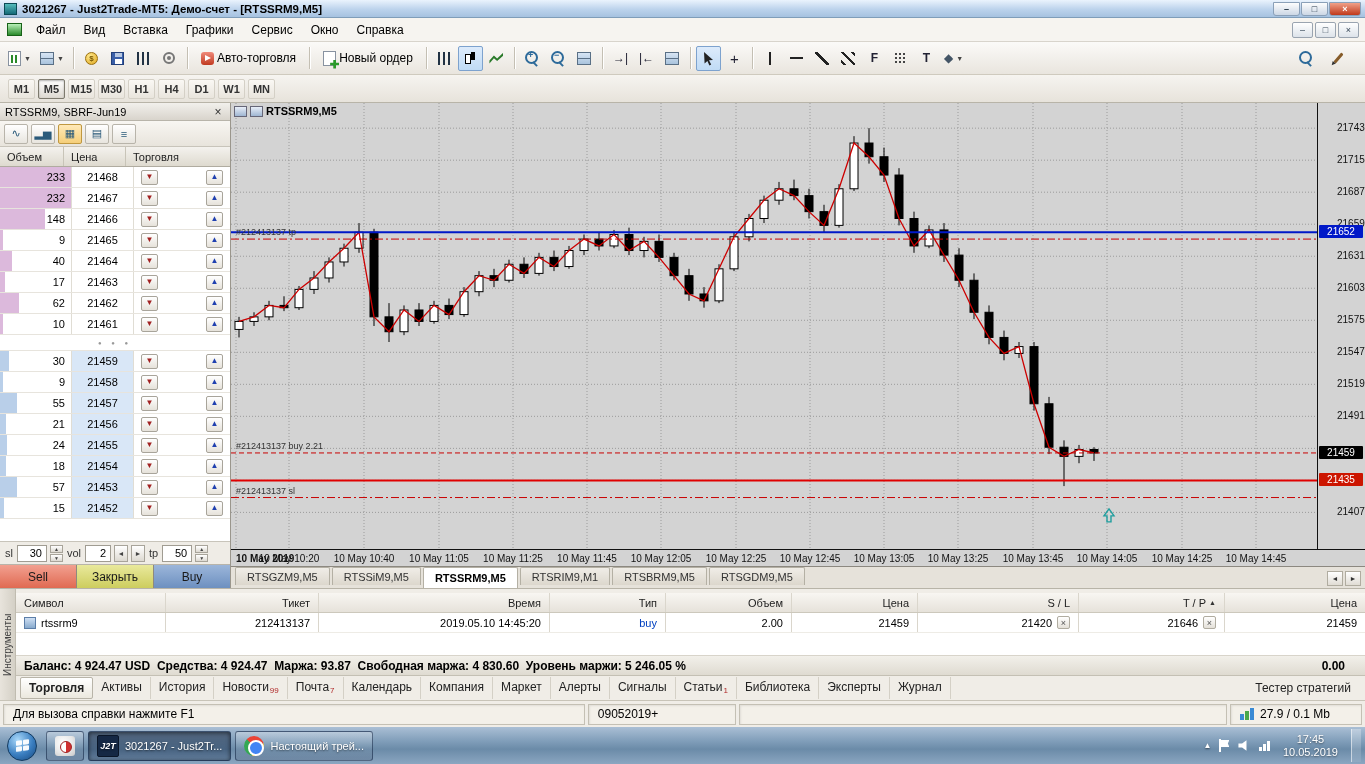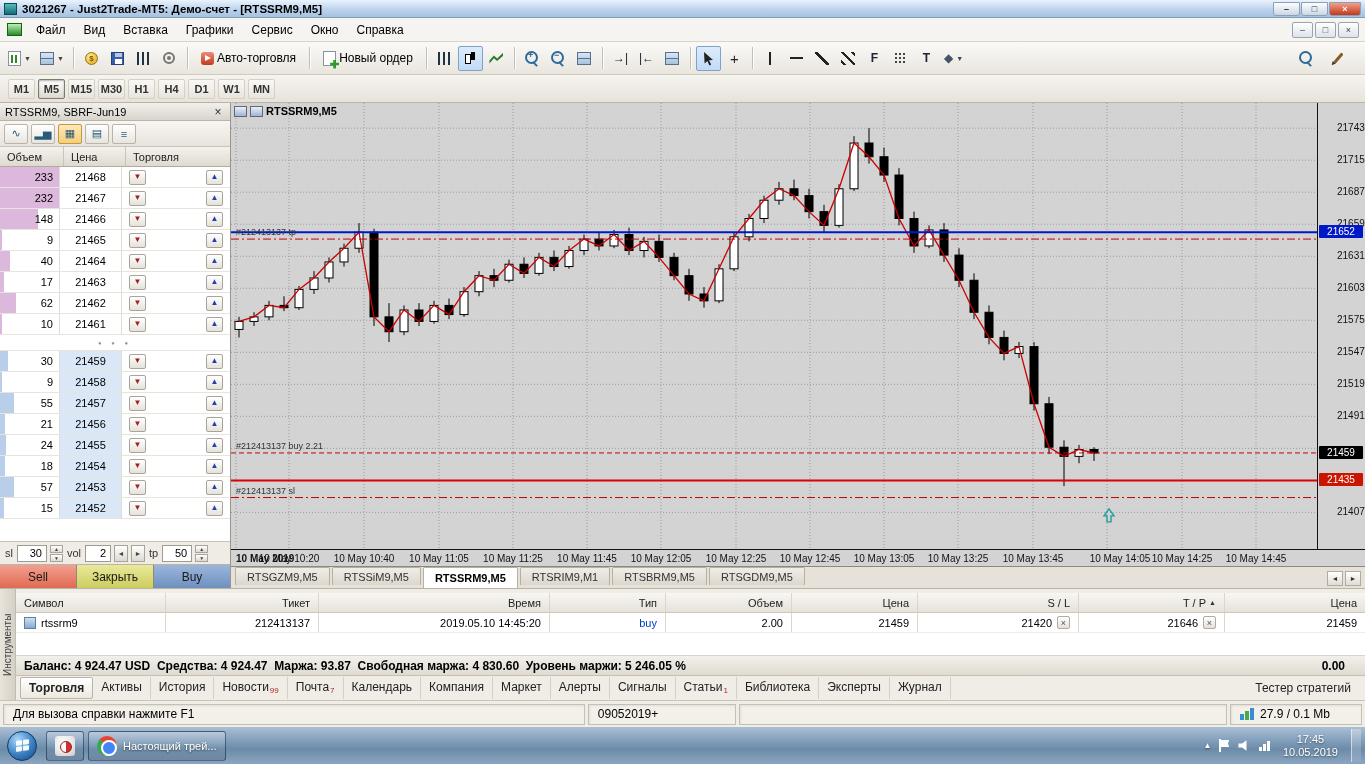--- a/index.html
+++ b/index.html
@@ -75,21 +75,21 @@
   .dom{width:231px;border-right:1px solid #9a968c;display:flex;flex-direction:column;background:#fff;flex:0 0 231px;}
   .dom-title{height:18px;background:linear-gradient(#f2f0ec,#d8d4cc);border-bottom:1px solid #b8b4aa;display:flex;align-items:center;padding:0 5px;font-size:11px;flex:0 0 18px;}
   .dom-close{margin-left:auto;width:14px;text-align:center;font-size:12px;color:#333;}
   .dom-toolbar{height:26px;background:linear-gradient(#f8f6f2,#e8e4dc);border-bottom:1px solid #c8c4ba;display:flex;align-items:center;gap:3px;padding:0 4px;flex:0 0 26px;}
   .dtb{width:24px;height:20px;border:1px solid #b8b4aa;border-radius:2px;background:linear-gradient(#fff,#e8e5de);display:flex;align-items:center;justify-content:center;font-size:11px;color:#2a5a7a;}
   .dtb.active{background:linear-gradient(#ffe9b8,#f5cf7a);border-color:#c09840;}
   .dom-header{height:20px;display:flex;background:linear-gradient(#f4f2ee,#dedacf);border-bottom:1px solid #b0aca0;font-size:11px;flex:0 0 20px;}
   .dh{display:flex;align-items:center;padding-left:7px;border-right:1px solid #c8c4b8;color:#222;}
   .dh.vol{width:64px;}.dh.price{width:62px;}.dh.trade{flex:1;border-right:none;}
   .dom-row{height:21px;display:flex;border-bottom:1px solid #e7e4dd;font-size:11px;flex:0 0 21px;}
-  .dom-vol{width:60px;display:flex;align-items:center;justify-content:flex-end;padding-right:6px;border-right:1px solid #e0ddd4;}
+  .dom-vol{width:72px;display:flex;align-items:center;justify-content:flex-end;padding-right:6px;border-right:1px solid #e0ddd4;}
   .dom-price{width:62px;display:flex;align-items:center;justify-content:center;border-right:1px solid #e0ddd4;}
   .dom-price.bidp{background:#d9e7f7;}
   .dom-trade{flex:1;display:flex;align-items:center;justify-content:space-between;padding:0 7px;}
   .mini-btn{width:17px;height:15px;border:1px solid #a8a49a;border-radius:2px;background:linear-gradient(#fff,#e6e2da);display:flex;align-items:center;justify-content:center;font-size:8px;line-height:1;}
   .mini-btn.sellb{color:#a02020;}
   .mini-btn.buyb{color:#2040b0;}
   .dom-sep{height:16px;display:flex;align-items:center;justify-content:center;color:#999;font-size:6px;letter-spacing:4px;border-bottom:1px solid #e7e4dd;flex:0 0 16px;}
   .dom-filler{flex:1;background:#fff;}
   .dom-controls{height:23px;display:flex;align-items:center;gap:3px;padding:0 4px;border-top:1px solid #c8c4ba;background:#efece6;font-size:11px;flex:0 0 23px;}
   .ctl-label{color:#333;padding:0 1px;}
@@ -712,21 +712,21 @@
           <div class="ta-label" style="left: 133px;">10 May 10:40</div>
           <div class="ta-label" style="left: 208px;">10 May 11:05</div>
           <div class="ta-label" style="left: 282px;">10 May 11:25</div>
           <div class="ta-label" style="left: 356px;">10 May 11:45</div>
           <div class="ta-label" style="left: 430px;">10 May 12:05</div>
           <div class="ta-label" style="left: 505px;">10 May 12:25</div>
           <div class="ta-label" style="left: 579px;">10 May 12:45</div>
           <div class="ta-label" style="left: 653px;">10 May 13:05</div>
           <div class="ta-label" style="left: 727px;">10 May 13:25</div>
           <div class="ta-label" style="left: 802px;">10 May 13:45</div>
-          <div class="ta-label" style="left: 876px; margin-left: 13px;">10 May 14:05</div>
+          <div class="ta-label" style="left: 876px;">10 May 14:05</div>
           <div class="ta-label" style="left: 951px;">10 May 14:25</div>
           <div class="ta-label" style="left: 1025px;">10 May 14:45</div>
         </div>
       <div class="charttabs">
         <span id="chart-tabs-items" class="row">
             <div class="ctab">RTSGZM9,M5</div>
             <div class="ctab">RTSSiM9,M5</div>
             <div class="ctab active">RTSSRM9,M5</div>
             <div class="ctab">RTSRIM9,M1</div>
             <div class="ctab">RTSBRM9,M5</div>
@@ -846,20 +846,24 @@
       <span class="orb-flag">
           <span></span>
           <span></span>
           <span></span>
           <span></span>
         </span>
     </span>
     <span class="tb-app">
         <span class="pin-ico"></span>
       </span>
+    <span class="tb-app pressed">
+      <span class="j2t-ico">J2T</span>
+      <span>3021267 - Just2Tr...</span>
+    </span>
     <span class="tb-app">
       <span class="chrome-ico"></span>
       <span>Настоящий трей...</span>
     </span>
     <span class="tray">
       <span class="tray-arrow">▲</span>
       <span class="tray-flag"></span>
       <span class="tray-speaker"></span>
       <span class="tray-net">
           <i style="height:4px"></i>

